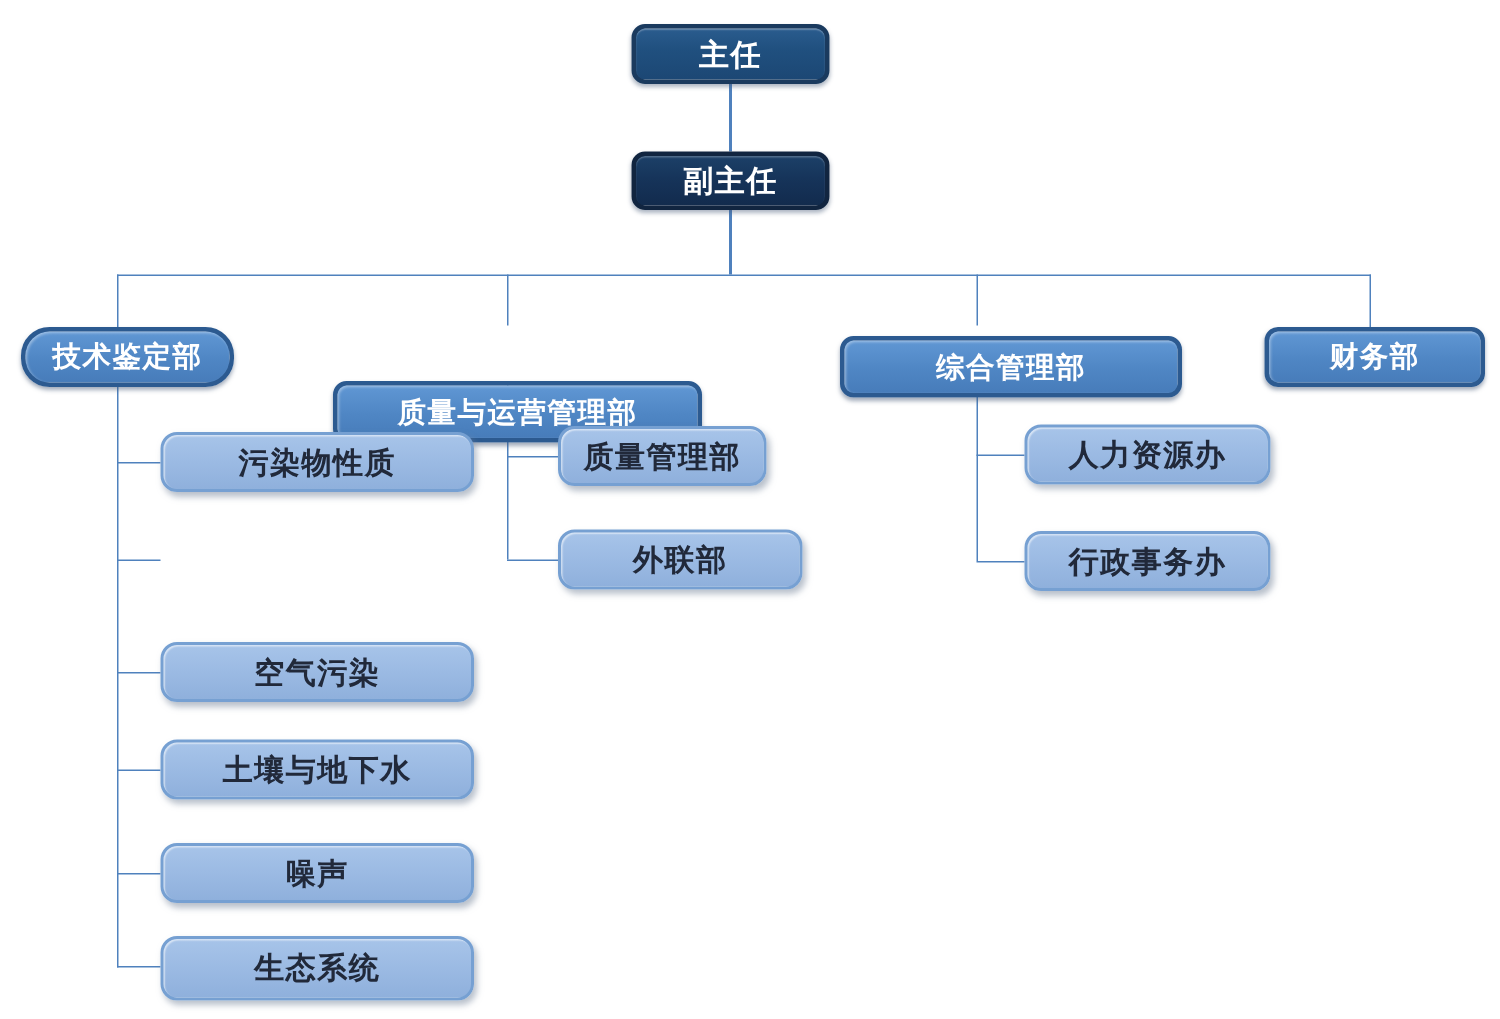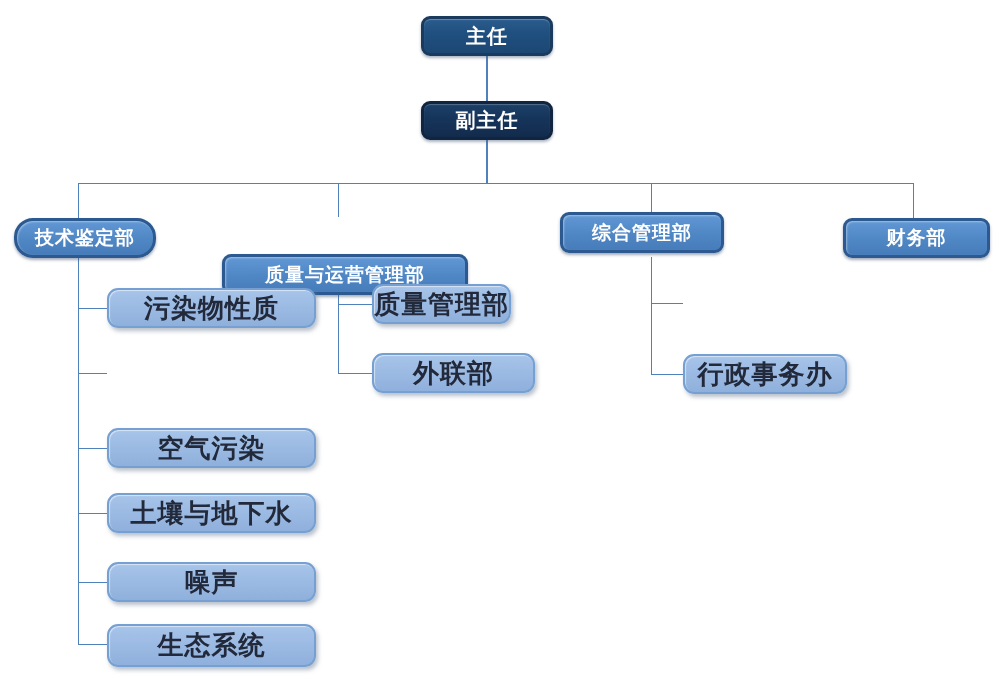--- a/index.html
+++ b/index.html
@@ -55,21 +55,21 @@
     font-size: 19px;
     box-shadow: 0 2px 3px rgba(70, 90, 120, 0.5),
                 inset 1px 1px 2px rgba(255, 255, 255, 0.4);
   }
   
   .node-sub {
     background: linear-gradient(180deg, #a7c4e9 0%, #9bbae3 50%, #8fb0dc 100%);
     border: 2px solid #76a0d2;
     border-radius: 11px;
     color: #21293a;
-    font-size: 26px;
+    font-size: 20px;
     box-shadow: 2px 3px 4px rgba(125, 140, 160, 0.55),
                 inset 1px 1px 1px rgba(255, 255, 255, 0.55);
   }
   .line {
     position: absolute;
     background: #4f81bd;
   }
   .vline { width: 2px; }
   .hline { height: 1px; }
   .vline-thin { width: 1px; }
@@ -105,35 +105,36 @@
   <div class="line hline" style="left:651px; top:374px; width:32px;"></div>
 
   <div class="node node-exec" style="left:421px; top:16px; width:132px; height:40px;">主任</div>
 
   <div class="node node-deputy" style="left:421px; top:101px; width:132px; height:39px;">副主任</div>
 
   <div class="node node-dept" style="left:14px; top:218px; width:142px; height:40px;border-radius:19px;">技术鉴定部</div>
 
   <div class="node node-dept" style="left:222px; top:216px; width:246px; height:41px;margin-top:38px;">质量与运营管理部</div>
 
-  <div class="node node-dept" style="left:560px; top:212px; width:164px; height:41px;">综合管理部</div>
+  <div class="node node-dept" style="left:560px; top:224px; width:228px; height:41px;">综合管理部</div>
 
   <div class="node node-dept" style="left:843px; top:218px; width:147px; height:40px;">财务部</div>
 
   <div class="node node-sub" style="left:107px; top:288px; width:209px; height:40px;">污染物性质</div>
 
 
   <div class="node node-sub" style="left:107px; top:428px; width:209px; height:40px;">空气污染</div>
 
   <div class="node node-sub" style="left:107px; top:493px; width:209px; height:40px;">土壤与地下水</div>
 
   <div class="node node-sub" style="left:107px; top:562px; width:209px; height:40px;">噪声</div>
 
   <div class="node node-sub" style="left:107px; top:624px; width:209px; height:43px;">生态系统</div>
 
   <div class="node node-sub" style="left:372px; top:284px; width:139px; height:40px;">质量管理部</div>
 
   <div class="node node-sub" style="left:372px; top:353px; width:163px; height:40px;">外联部</div>
 
+  <div class="node node-sub" style="left:683px; top:283px; width:164px; height:40px;">人力资源办</div>
 
   <div class="node node-sub" style="left:683px; top:354px; width:164px; height:40px;">行政事务办</div>
 
 </div>
 
 </body></html>

